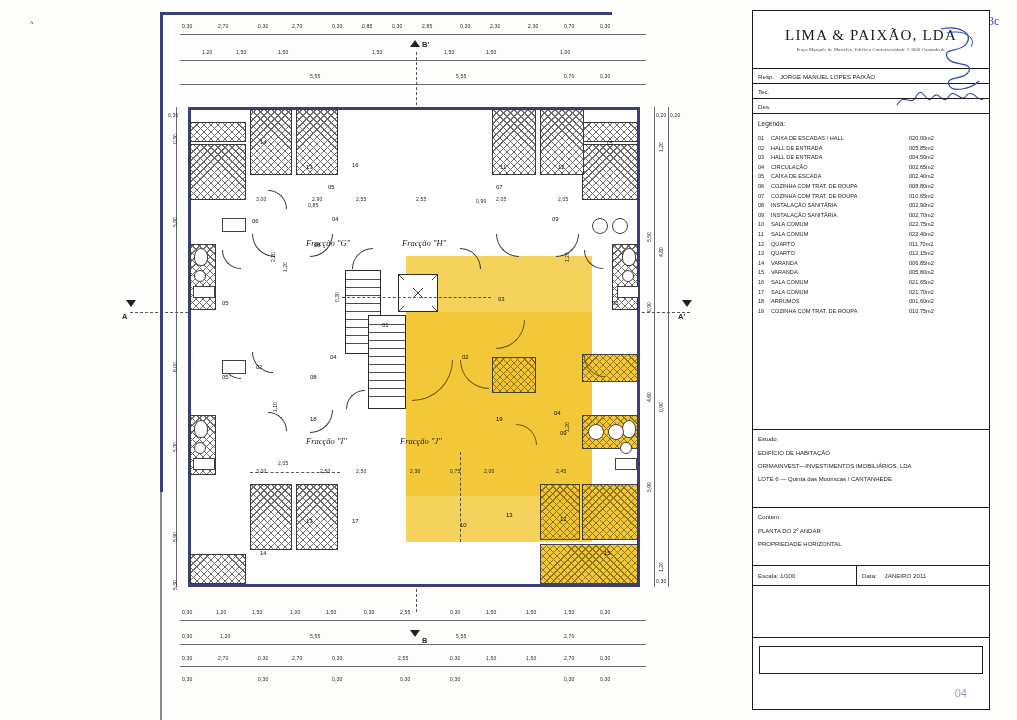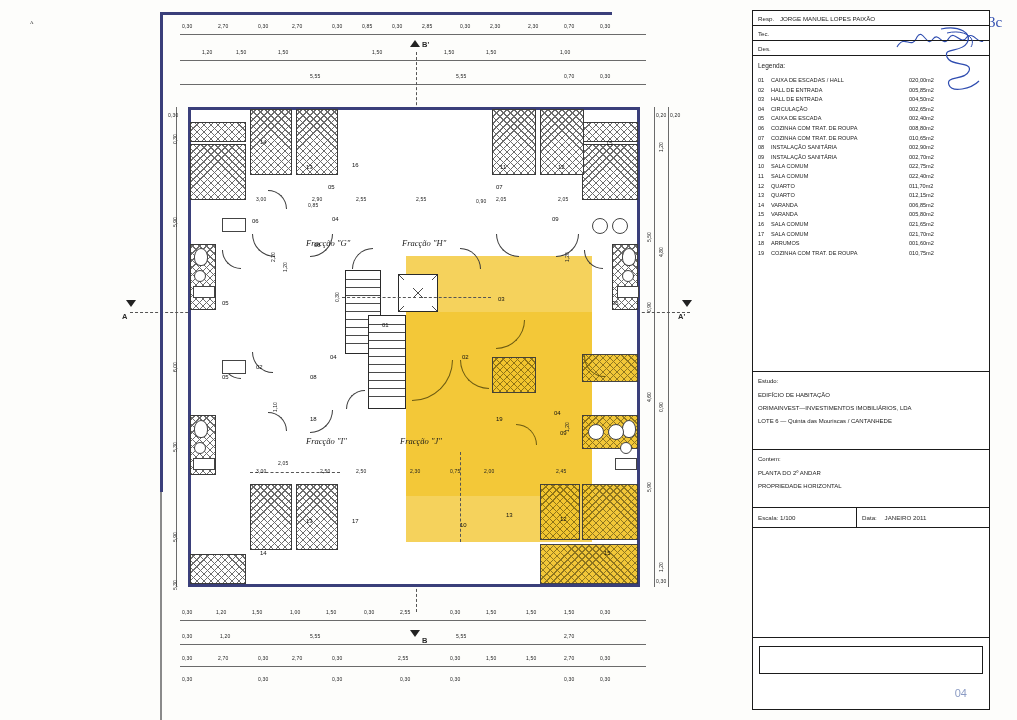--- a/index.html
+++ b/index.html
@@ -94,21 +94,21 @@
   .tb-block .v{font-size:6px;color:#1b1b1b;line-height:12px;margin-top:5px;}
   .tb-split{display:flex;height:20px;}
   .tb-split > div{font-size:6.2px;padding:6px 0 0 5px;}
   .tb-split .left{width:104px;border-right:1px solid #1b1b1b;box-sizing:border-box;}
   .tb-bottom{position:absolute;left:0;bottom:0;width:100%;height:72px;border-top:1px solid #1b1b1b;box-sizing:border-box;}
   .tb-bottom .inner{position:absolute;left:6px;top:8px;right:6px;height:26px;border:1px solid #1b1b1b;}
   .pagenum{position:absolute;right:22px;bottom:10px;font-size:11px;color:#8b9bc4;}
   .scribble{position:absolute;right:-4px;top:12px;width:60px;height:80px;color:#2f4db0;}
   .sig{position:absolute;left:142px;top:18px;width:90px;height:24px;}
 
-  .handmark{position:absolute;font-size:15px;color:#2f4db0;font-family:"Liberation Serif",serif;}
+  .handmark{position:absolute;font-size:12px;color:#2f4db0;font-family:"Liberation Serif",serif;}
 </style>
 </head>
 <body>
 
 <div class="sheet">
 
   <div class="handmark" style="left:988px;top:14px;">3c</div>
   <div class="handmark" style="left:30px;top:18px;font-size:7px;color:#555;">ʌ</div>
 
   <div class="plan">
@@ -437,20 +437,24 @@
     </div>
 
     <div>
       <div class="tri" style="left:250px;top:618px;transform:rotate(180deg);"></div>
       <div class="sectmark" style="left:262px;top:624px;">B</div>
     </div>
   </div>
 
   <div class="title-block">
 
+    <div class="tb-row tb-logo">
+      <div class="logo-text">LIMA &amp; PAIXÃO, LDA</div>
+      <div class="logo-sub">Praça Marquês de Marialva, Edifício Confraternidade 2  3060 Cantanhede</div>
+    </div>
 
     <div class="tb-row tb-line">
       <span>Resp.</span>
       <span style="margin-left:4px;">JORGE MANUEL LOPES PAIXÃO</span>
       <svg class="sig" viewBox="0 0 90 24">
         <path d="M2 18 C10 4, 16 22, 22 8 C28 -2, 32 20, 38 10 C44 2, 48 20, 54 9 C60 0, 66 18, 72 8 C78 2, 84 16, 88 12" fill="none" stroke="#2f4db0" stroke-width="1.1"></path>
       </svg>
     </div>
     <div class="tb-row tb-line">Tec.</div>
     <div class="tb-row tb-line">Des.</div>

